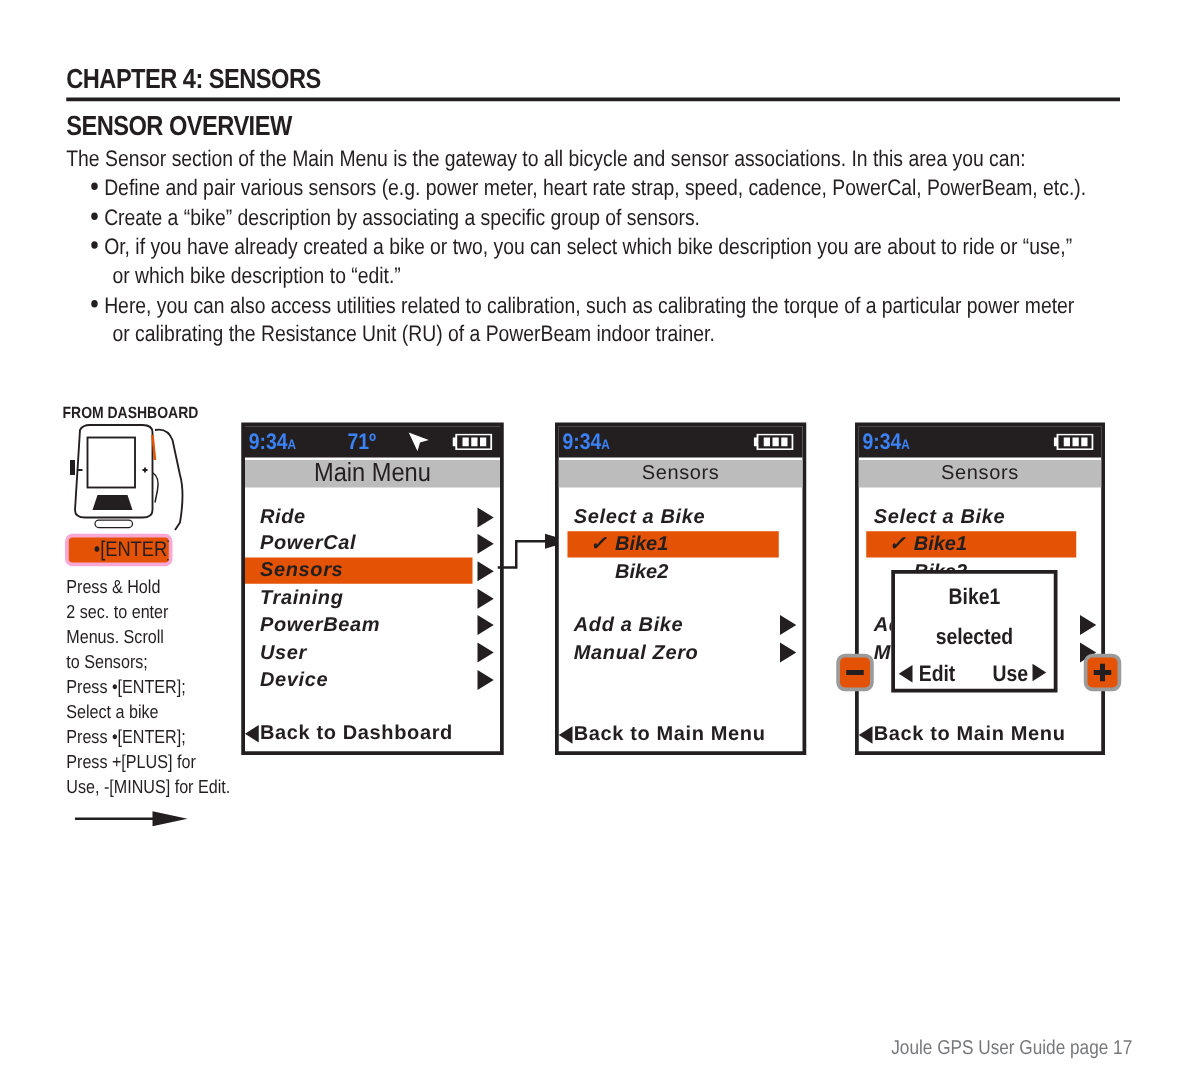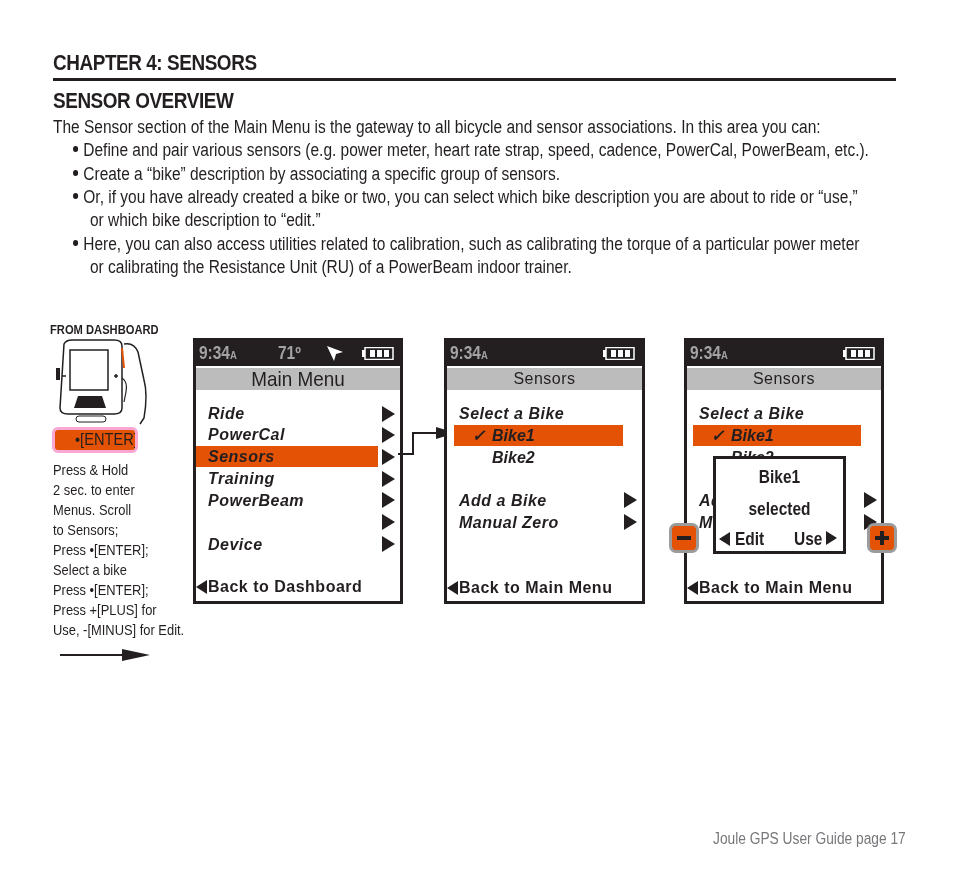--- a/index.html
+++ b/index.html
@@ -20,21 +20,21 @@
   #device { position:absolute; left:52px; top:338px; width:110px; height:88px; }
   #enter-btn { position:absolute; left:52px; top:427px; width:86px; height:26px; background:#e35205;
                border:3px solid #f9a8d4; border-radius:6px; box-sizing:border-box; color:#231f20;
                font-size:17px; line-height:20px; padding-left:20px; white-space:nowrap; overflow:hidden; }
   #enter-btn span.t { display:inline-block; transform:scaleX(0.86); transform-origin:left top; }
   .instr { position:absolute; left:53px; font-size:15px; white-space:nowrap; transform:scaleX(0.86);
            transform-origin:left top; }
   #flow-arrow { position:absolute; left:60px; top:648px; width:90px; height:14px; }
 
   .screen { position:absolute; top:338px; border:3px solid #231f20; box-sizing:border-box; background:#fff; }
-  .status { position:absolute; left:0; top:0; right:0; height:25px; background:#231f20; color:#a3a3a3;text-decoration:underline; }
+  .status { position:absolute; left:0; top:0; right:0; height:25px; background:#231f20; color:#3b82f6;text-decoration:underline; }
   .status .time { position:absolute; left:3px; top:2px; font-weight:bold; font-size:18px;
                   transform:scaleX(0.86); transform-origin:left top; white-space:nowrap; }
   .status .time small { font-size:11px; }
   .status .temp { position:absolute; top:2px; font-weight:bold; font-size:18px; transform:scaleX(0.86);
                   transform-origin:left top; }
   .battery { position:absolute; top:6px; width:32px; height:13px; }
   .titlebar { position:absolute; left:0; right:0; top:27px; height:22px; background:#bcbcbd;
               text-align:center; font-weight:normal; color:#231f20; }
   .titlebar.big span { font-size:21px; line-height:22px; display:inline-block; transform:scaleX(0.9); }
   .titlebar.small span { font-size:16px; line-height:22px; display:inline-block; letter-spacing:0.5px; }
@@ -131,20 +131,23 @@
     </div>
   <div class="tri-r" style="left:186px; top:108px;"></div>
   <div class="menu-item" style="top:127px; width:192px;">
       <span class="lbl">Training</span>
     </div>
   <div class="tri-r" style="left:186px; top:130px;"></div>
   <div class="menu-item" style="top:149px; width:186px;">
       <span class="lbl">PowerBeam</span>
     </div>
   <div class="tri-r" style="left:186px; top:151px;"></div>
+  <div class="menu-item" style="top:171px; width:186px;">
+      <span class="lbl">User</span>
+    </div>
   <div class="tri-r" style="left:186px; top:173px;"></div>
   <div class="menu-item" style="top:193px; width:178px;">
       <span class="lbl">Device</span>
     </div>
   <div class="tri-r" style="left:186px; top:195px;"></div>
 
   <div class="back" style="top:236px; width:200px;">
     <div class="tri-l" style="left:0; top:3px;"></div>
     <span class="lbl">Back to Dashboard</span>
   </div>

